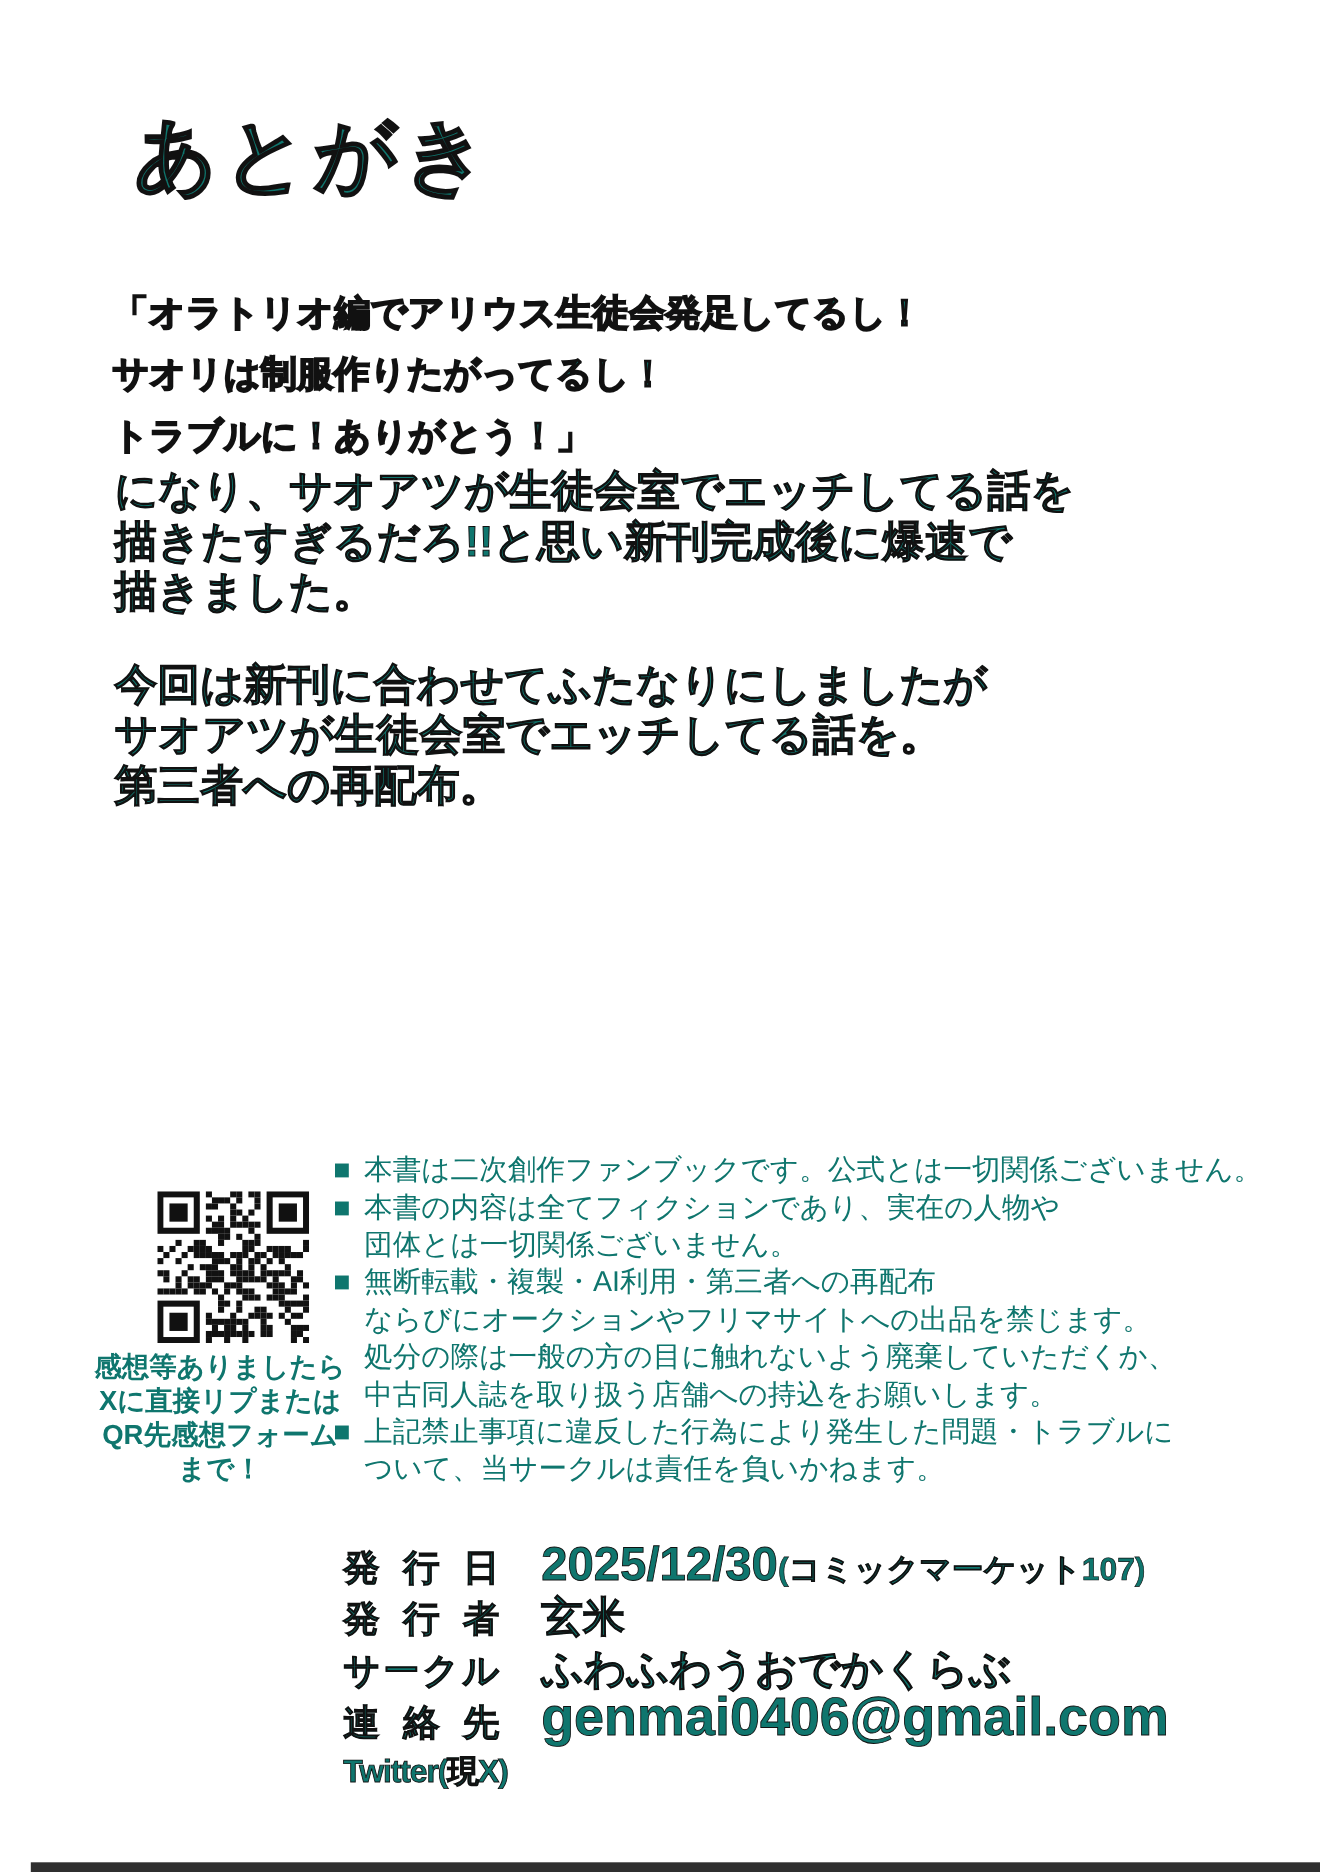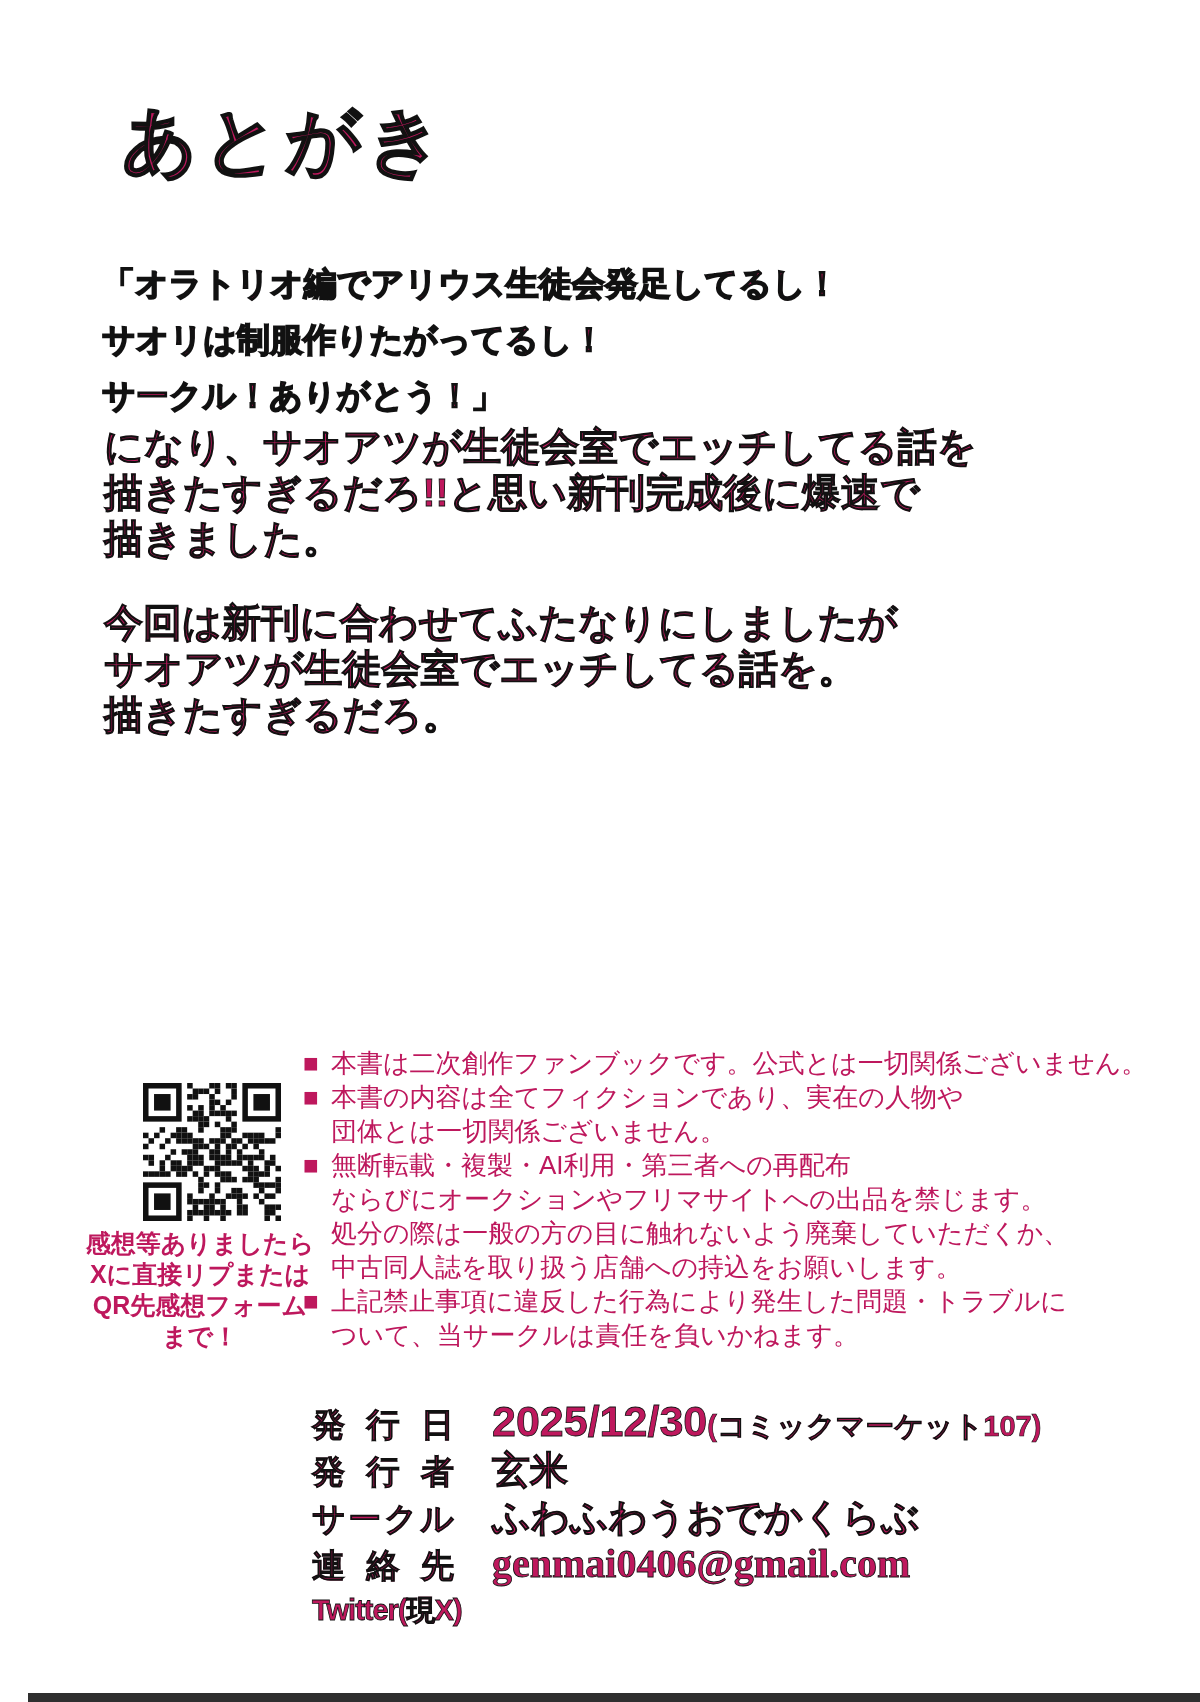--- a/index.html
+++ b/index.html
@@ -1,21 +1,21 @@
 <!DOCTYPE html>
 <html><head>
 <meta charset="utf-8">
 <style>
   html,body{margin:0;padding:0;background:#e8e8e8;}
   #page{
     position:relative;
     width:1200px;height:1702px;
     margin:0 auto;
     background:#ffffff;
-    color:#be185d;
+    color:#0f766e;
     font-family:"Liberation Sans","DejaVu Sans",sans-serif;
     overflow:hidden;
   }
   .title{
     position:absolute;left:122px;top:92px;
     font-size:74px;font-weight:900;letter-spacing:6px;
     -webkit-text-stroke:2px #111;
   }
   .quote{
     position:absolute;left:102px;top:256px;
@@ -64,49 +64,49 @@
     font-size:29px;text-align-last:auto;letter-spacing:-1px;
     flex:0 0 150px;width:150px;
   }
   .colophon-gap{flex:0 0 38px;}
   .colophon-value{
     font-size:38px;white-space:nowrap;
     -webkit-text-stroke:0.8px #111;
   }
   .colophon-row.row-date .colophon-value{font-size:43px;}
   .colophon-suffix{font-size:29px;margin-top:24px;-webkit-text-stroke:0.6px #111;}
-  .row-contact .colophon-value,.row-twitter .colophon-value{font-size:40px;font-family:Liberation Serif, serif;}
+  .row-contact .colophon-value,.row-twitter .colophon-value{font-size:49px;}
   .bottom-bar{
     position:absolute;left:28px;right:0;bottom:0;height:9px;
     background:#2f2f2f;
   }
 </style>
 </head>
 <body>
 
 <div id="page">
 
   <div class="title">あとがき</div>
 
   <div class="quote">
     <div>「オラトリオ編でアリウス生徒会発足してるし！</div>
     <div>サオリは制服作りたがってるし！</div>
-    <div>サークル！ありがとう！」</div>
+    <div>トラブルに！ありがとう！」</div>
   </div>
 
   <div class="para para1">
     <div>になり、サオアツが生徒会室でエッチしてる話を</div>
     <div>描きたすぎるだろ!!と思い新刊完成後に爆速で</div>
     <div>描きました。</div>
   </div>
 
   <div class="para para2">
     <div>今回は新刊に合わせてふたなりにしましたが</div>
     <div>サオアツが生徒会室でエッチしてる話を。</div>
-    <div>描きたすぎるだろ。</div>
+    <div>第三者への再配布。</div>
   </div>
 
   <div class="qr-box" id="qr">
       <svg width="138" height="138" viewBox="0 0 25 25">
         <rect x="0" y="0" width="25" height="25" fill="#ffffff"></rect>
         <rect x="8" y="0" width="1" height="1" fill="#111"></rect>
         <rect x="12" y="0" width="1" height="1" fill="#111"></rect>
         <rect x="13" y="0" width="1" height="1" fill="#111"></rect>
         <rect x="15" y="0" width="1" height="1" fill="#111"></rect>
         <rect x="16" y="0" width="1" height="1" fill="#111"></rect>

